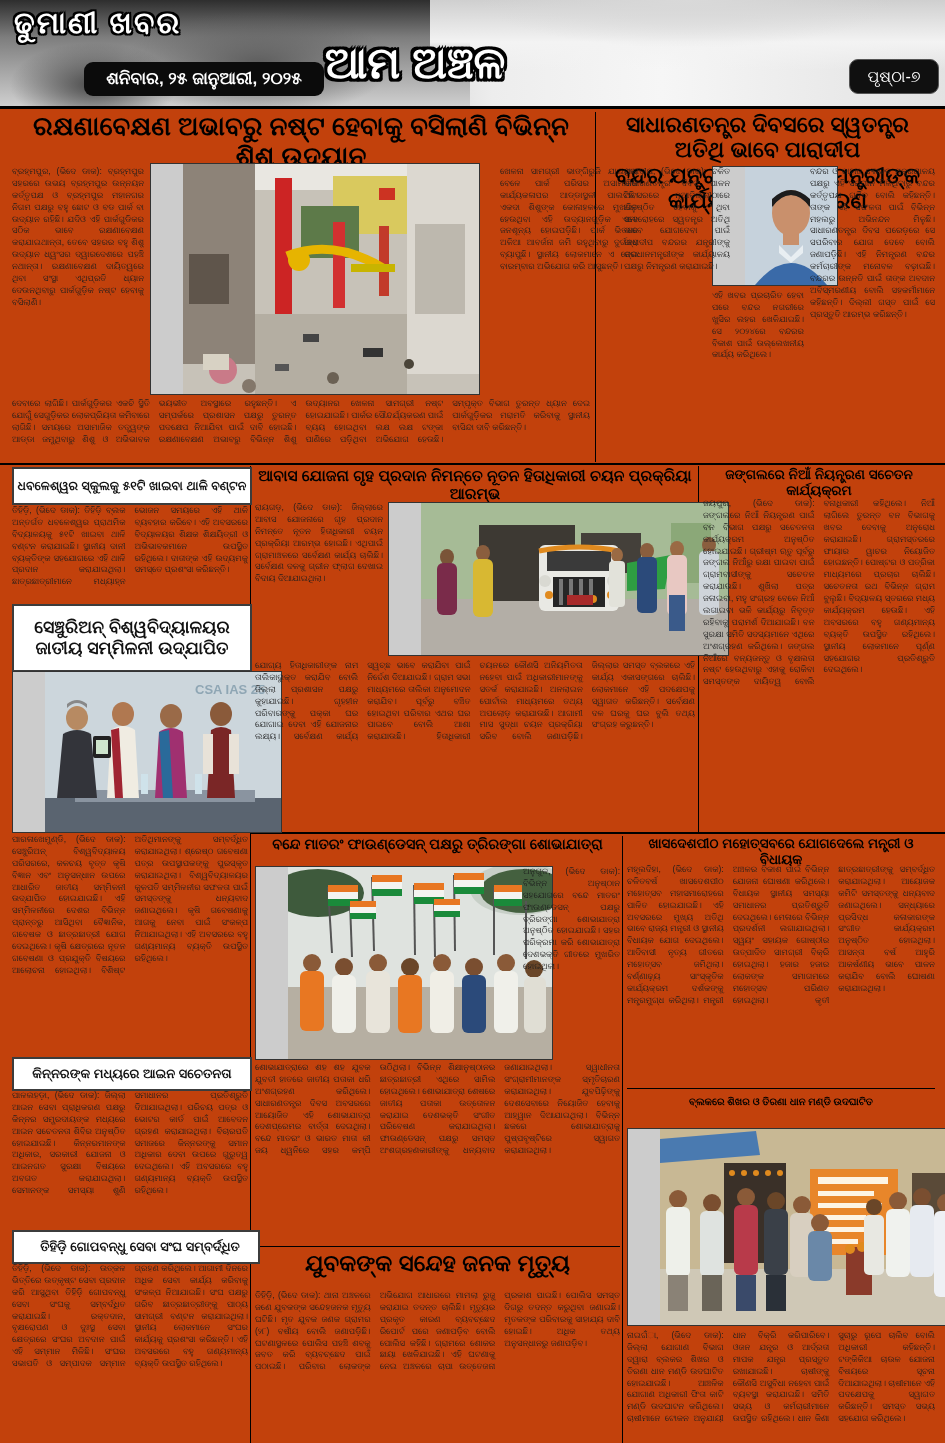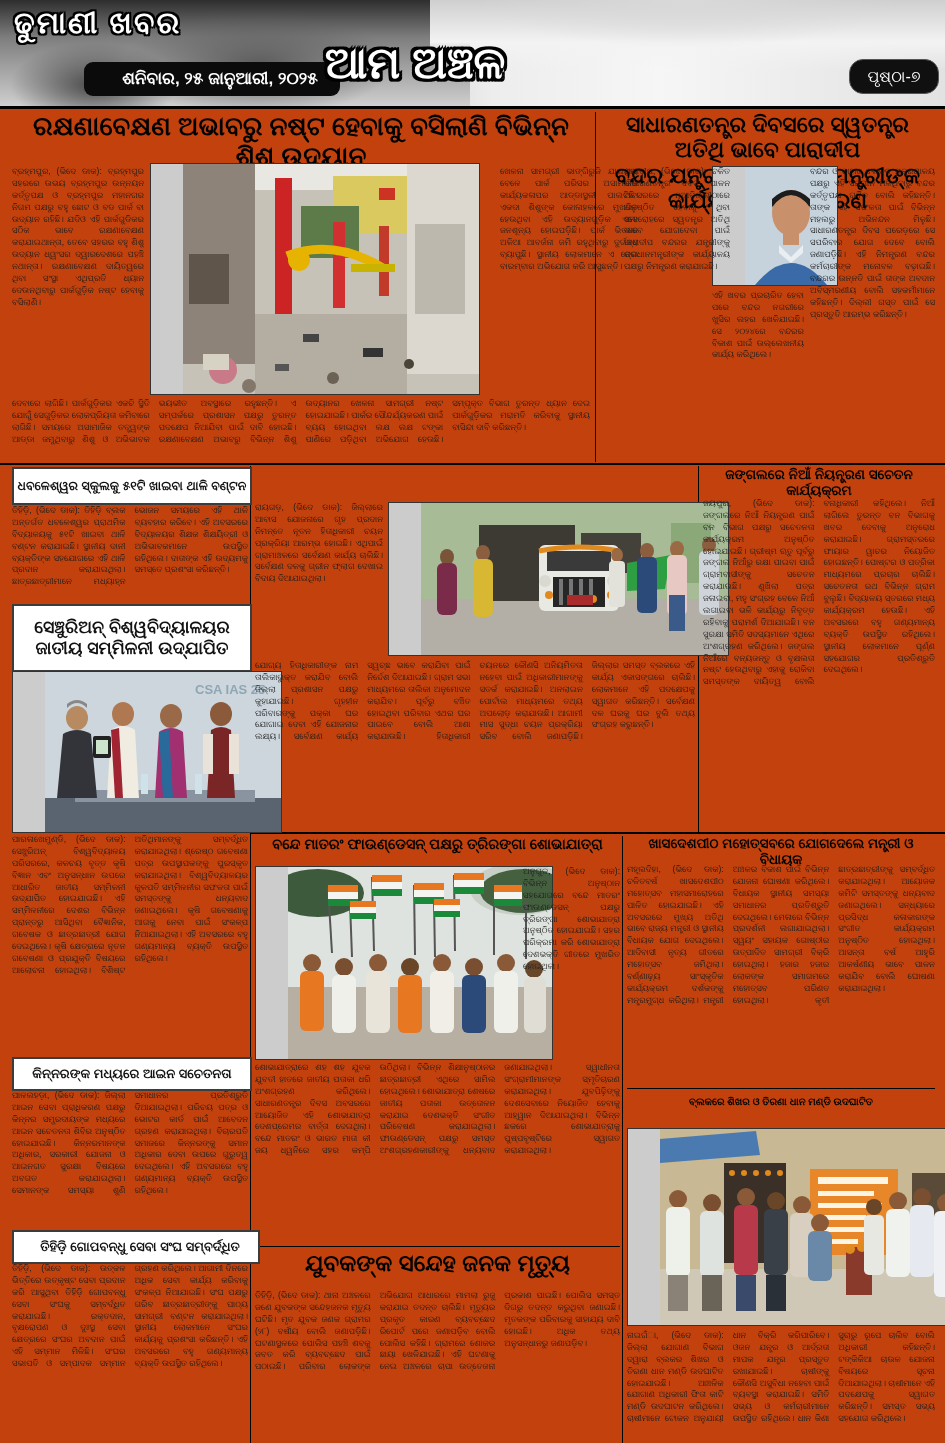--- a/index.html
+++ b/index.html
@@ -13,24 +13,24 @@
     background:
       radial-gradient(ellipse 120px 60px at 20% 80%, #4a4a4a 0%, rgba(74,74,74,0) 70%),
       radial-gradient(ellipse 180px 70px at 55% 60%, #5d5d5d 0%, rgba(93,93,93,0) 75%),
       linear-gradient(180deg,#2e2e2e 0%,#7d7d7d 35%,#a9a9a9 70%,#cfcfcf 100%);}
   .hdr-cloud{left:430px;top:0;width:515px;height:70px;
     background:radial-gradient(ellipse 260px 60px at 50% 0%, #d9d9d9 0%, rgba(255,255,255,0) 80%),
                linear-gradient(180deg,#cfcfcf 0%,#f3f3f3 60%,rgba(255,255,255,0) 100%);}
   .masthead{left:14px;top:6px;width:300px;font-weight:bold;font-size:30px;letter-spacing:2px;color:#fff;
     text-shadow:2px 0 #000,-2px 0 #000,0 2px #000,0 -2px #000,2px 2px #000,-2px -2px #000,2px -2px #000,-2px 2px #000;}
   .datebox{left:84px;top:62px;width:240px;height:34px;background:#0b0b0b;border-radius:9px;
-    color:#fff;font-size:17px;font-weight:bold;display:flex;align-items:center;justify-content:center;padding-left:16px;}
+    color:#fff;font-size:17px;font-weight:bold;display:flex;align-items:center;justify-content:center;}
   .sect-title{left:290px;top:38px;width:250px;height:64px;font-weight:bold;font-size:44px;color:#fff;text-align:center;
     text-shadow:3px 0 #000,-3px 0 #000,0 3px #000,0 -3px #000,3px 3px #000,-3px -3px #000,3px -3px #000,-3px 3px #000;}
-  .pagebadge{left:849px;top:59px;width:88px;height:33px;background:#101010;border-radius:14px;border:1px solid #555;
+  .pagebadge{left:849px;top:59px;width:88px;height:33px;background:#101010;border-radius:9px;border:1px solid #555;
     color:#fff;font-size:16px;display:flex;align-items:center;justify-content:center;}
   
   .hrule{background:#000;height:2px;}
   .vrule{background:#000;width:1px;}
   
   .headline{font-weight:bold;color:#000;text-align:center;line-height:1.15;white-space:pre-line;}
   .boxed{border:2px solid #3c3c3c;background:#fff;display:flex;align-items:center;justify-content:center;
     text-align:center;font-weight:bold;white-space:pre-line;}
   .body-text{font-size:8.5px;line-height:1.4;text-align:justify;color:#1d1d1d;overflow:hidden;
     word-break:break-word;}
@@ -149,20 +149,21 @@
     </svg>
   </div>
   <div class="abs body-text cols2" style="left:12px;top:834px;width:236px;height:220px;">ପାରଳାଖେମୁଣ୍ଡି, (ଭିଦେ ଡାକ): ସେଞ୍ଚୁରିଅନ୍ ବିଶ୍ୱବିଦ୍ୟାଳୟ ପରିସରରେ, କଳଚୟ ବୃତ୍ତ କୃଷି ବିଜ୍ଞାନ ଏବଂ ଅନୁସନ୍ଧାନ ଉପରେ ଆଧାରିତ ଜାତୀୟ ସମ୍ମିଳନୀ ଉଦ୍ଯାପିତ ହୋଇଯାଇଛି। ଏହି ସମ୍ମିଳନୀରେ ଦେଶର ବିଭିନ୍ନ ପ୍ରାନ୍ତରୁ ଆସିଥିବା ବୈଜ୍ଞାନିକ, ଗବେଷକ ଓ ଛାତ୍ରଛାତ୍ରୀ ଯୋଗ ଦେଇଥିଲେ। କୃଷି କ୍ଷେତ୍ରରେ ନୂତନ ଗବେଷଣା ଓ ପ୍ରଯୁକ୍ତି ବିଷୟରେ ଆଲୋଚନା ହୋଇଥିଲା। ବିଶିଷ୍ଟ ଅତିଥିମାନଙ୍କୁ ସମ୍ବର୍ଦ୍ଧିତ କରାଯାଇଥିଲା। ଶ୍ରେଷ୍ଠ ଗବେଷଣା ପତ୍ର ଉପସ୍ଥାପକଙ୍କୁ ପୁରସ୍କୃତ କରାଯାଇଥିଲା। ବିଶ୍ୱବିଦ୍ୟାଳୟର କୁଳପତି ସମ୍ମିଳନୀର ସଫଳତା ପାଇଁ ସମସ୍ତଙ୍କୁ ଧନ୍ୟବାଦ ଜଣାଇଥିଲେ। କୃଷି ଗବେଷଣାକୁ ଆଗକୁ ନେବା ପାଇଁ ସଂକଳ୍ପ ନିଆଯାଇଥିଲା। ଏହି ଅବସରରେ ବହୁ ଗଣ୍ୟମାନ୍ୟ ବ୍ୟକ୍ତି ଉପସ୍ଥିତ ରହିଥିଲେ।</div>
 
   <div class="abs boxed" style="left:12px;top:1057px;width:236px;height:30px;font-size:13px;">କିନ୍ନରଙ୍କ ମଧ୍ୟରେ ଆଇନ ସଚେତନତା</div>
   <div class="abs body-text cols2" style="left:12px;top:1090px;width:236px;height:138px;">ପାଳଲହଡ଼ା, (ଭିଦେ ଡାକ): ଜିଲ୍ଲା ଆଇନ ସେବା ପ୍ରାଧିକରଣ ପକ୍ଷରୁ କିନ୍ନର ସମ୍ପ୍ରଦାୟଙ୍କ ମଧ୍ୟରେ ଆଇନ ସଚେତନତା ଶିବିର ଅନୁଷ୍ଠିତ ହୋଇଯାଇଛି। କିନ୍ନରମାନଙ୍କ ଅଧିକାର, ସରକାରୀ ଯୋଜନା ଓ ଆଇନଗତ ସୁରକ୍ଷା ବିଷୟରେ ଅବଗତ କରାଯାଇଥିଲା। ସେମାନଙ୍କ ସମସ୍ୟା ଶୁଣି ସମାଧାନର ପ୍ରତିଶ୍ରୁତି ଦିଆଯାଇଥିଲା। ପରିଚୟ ପତ୍ର ଓ ଭୋଟର କାର୍ଡ ପାଇଁ ଆବେଦନ ଗ୍ରହଣ କରାଯାଇଥିଲା। ବିଚାରପତି ସମାଜରେ କିନ୍ନରଙ୍କୁ ସମାନ ଅଧିକାର ଦେବା ଉପରେ ଗୁରୁତ୍ୱ ଦେଇଥିଲେ। ଏହି ଅବସରରେ ବହୁ ଗଣ୍ୟମାନ୍ୟ ବ୍ୟକ୍ତି ଉପସ୍ଥିତ ରହିଥିଲେ।</div>
 
   <div class="abs boxed" style="left:12px;top:1230px;width:236px;height:30px;font-size:13px;padding-left:8px;">ତିହିଡ଼ି ଗୋପବନ୍ଧୁ ସେବା ସଂଘ ସମ୍ବର୍ଦ୍ଧିତ</div>
   <div class="abs body-text cols2" style="left:12px;top:1263px;width:236px;height:172px;">ତିହିଡ଼ି, (ଭିଦେ ଡାକ): ଉତ୍କଳ ଭିତ୍ତିରେ ଉତ୍କୃଷ୍ଟ ସେବା ପ୍ରଦାନ କରି ଆସୁଥିବା ତିହିଡ଼ି ଗୋପବନ୍ଧୁ ସେବା ସଂଘକୁ ସମ୍ବର୍ଦ୍ଧିତ କରାଯାଇଛି। ରକ୍ତଦାନ, ବୃକ୍ଷରୋପଣ ଓ ଦୁଃସ୍ଥ ସେବା କ୍ଷେତ୍ରରେ ସଂଘର ଅବଦାନ ପାଇଁ ଏହି ସମ୍ମାନ ମିଳିଛି। ସଂଘର ସଭାପତି ଓ ସମ୍ପାଦକ ସମ୍ମାନ ଗ୍ରହଣ କରିଥିଲେ। ଆଗାମୀ ଦିନରେ ଅଧିକ ସେବା କାର୍ଯ୍ୟ କରିବାକୁ ସଂକଳ୍ପ ନିଆଯାଇଛି। ସଂଘ ପକ୍ଷରୁ ଗରିବ ଛାତ୍ରଛାତ୍ରୀଙ୍କୁ ପାଠ୍ୟ ସାମଗ୍ରୀ ବଣ୍ଟନ କରାଯାଇଥିଲା। ସ୍ଥାନୀୟ ଲୋକମାନେ ସଂଘର କାର୍ଯ୍ୟକୁ ପ୍ରଶଂସା କରିଛନ୍ତି। ଏହି ଅବସରରେ ବହୁ ଗଣ୍ୟମାନ୍ୟ ବ୍ୟକ୍ତି ଉପସ୍ଥିତ ରହିଥିଲେ।</div>
 
+  <div class="abs headline" style="left:255px;top:467px;width:440px;font-size:15.5px;">ଆବାସ ଯୋଜନା ଗୃହ ପ୍ରଦାନ ନିମନ୍ତେ ନୂତନ ହିତାଧିକାରୀ ଚୟନ ପ୍ରକ୍ରିୟା ଆରମ୍ଭ</div>
   <div class="abs body-text" style="left:255px;top:502px;width:128px;height:152px;">ରାୟଗଡ଼, (ଭିଦେ ଡାକ): ଜିଲ୍ଲାରେ ଆବାସ ଯୋଜନାରେ ଗୃହ ପ୍ରଦାନ ନିମନ୍ତେ ନୂତନ ହିତାଧିକାରୀ ଚୟନ ପ୍ରକ୍ରିୟା ଆରମ୍ଭ ହୋଇଛି। ଏଥିପାଇଁ ଗ୍ରାମାଞ୍ଚଳରେ ସର୍ବେକ୍ଷଣ କାର୍ଯ୍ୟ ଚାଲିଛି। ସର୍ବେକ୍ଷଣ ଦଳକୁ ଗ୍ରୀନ ଫ୍ଲାଗ ଦେଖାଇ ବିଦାୟ ଦିଆଯାଇଥିଲା।</div>
   <div class="abs photo" style="left:388px;top:502px;width:307px;height:152px;">
     <svg width="307" height="152" viewBox="0 0 307 152">
       <rect width="307" height="152" fill="#a6bb96"></rect>
       <rect x="0" y="96" width="307" height="56" fill="#b3aea6"></rect>
       <rect x="58" y="22" width="96" height="76" fill="#3d3933"></rect>
       <rect x="160" y="30" width="60" height="40" fill="#44403a"></rect>
       <rect x="250" y="20" width="40" height="60" fill="#8ba878"></rect>
 
       <rect x="118" y="42" width="80" height="66" rx="6" fill="#e9e9e4"></rect>

